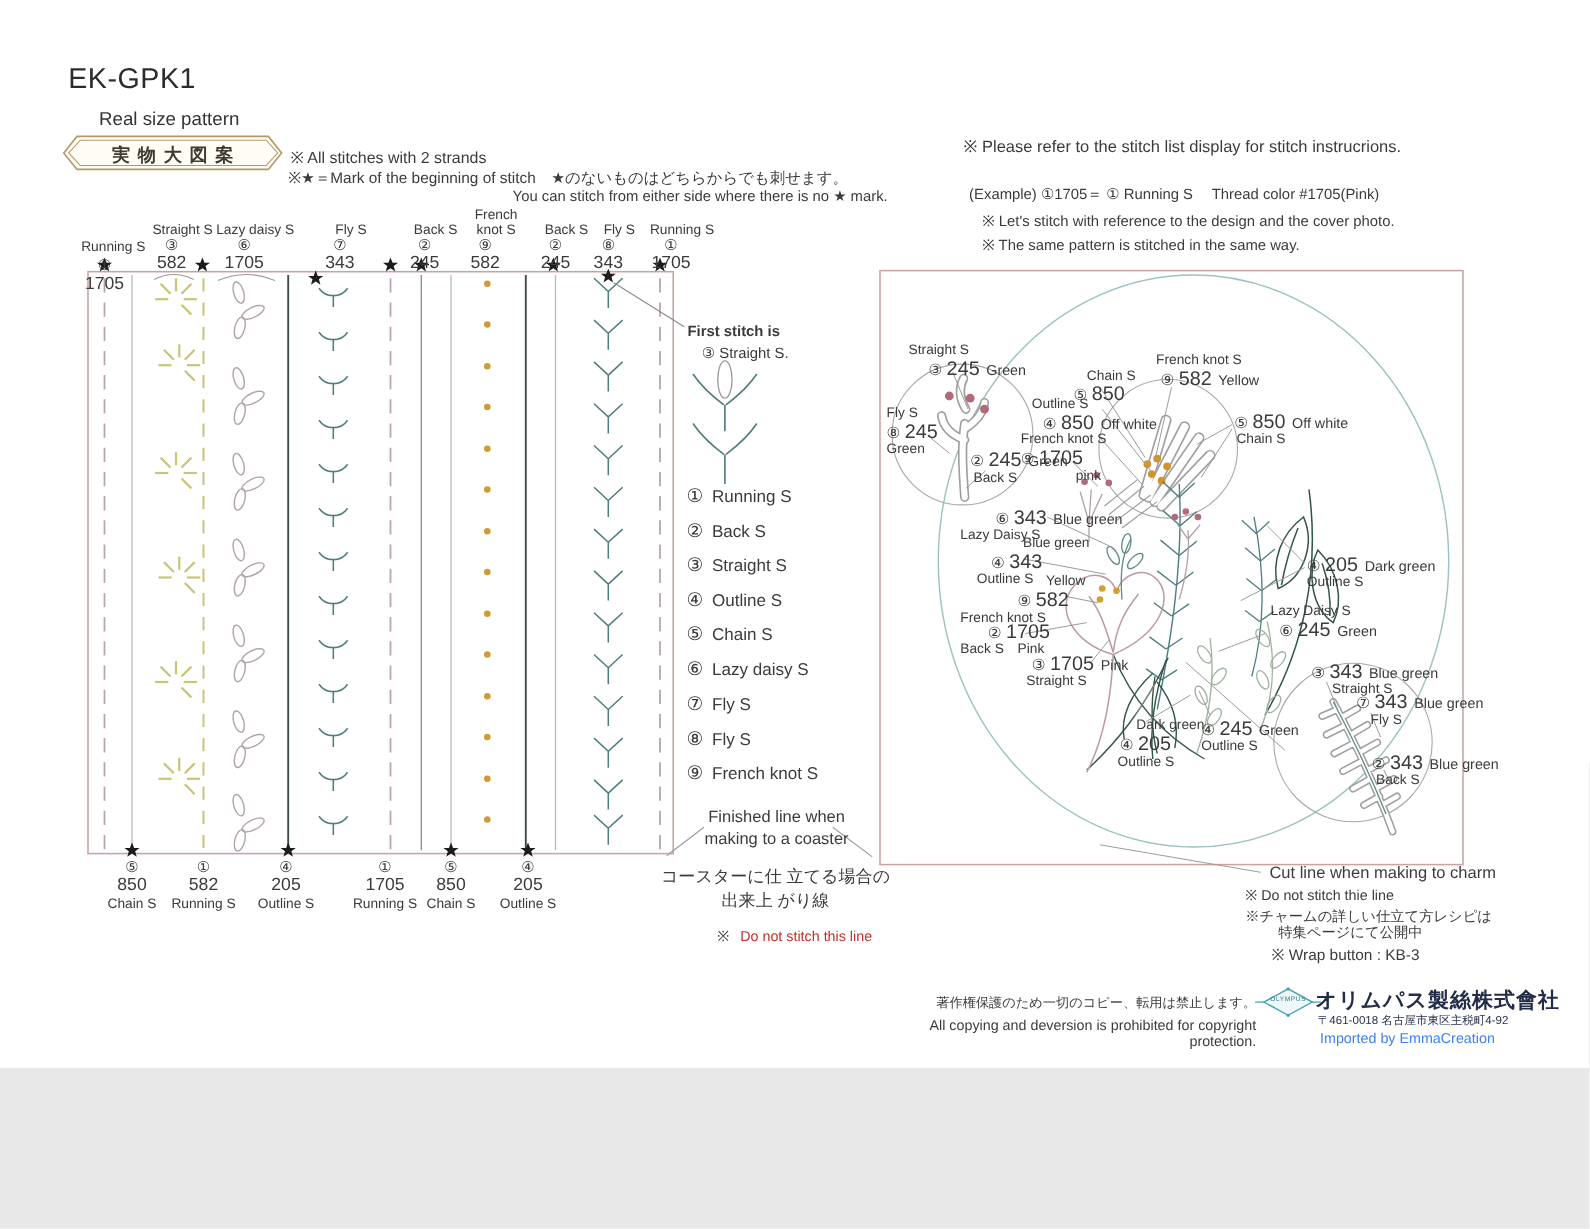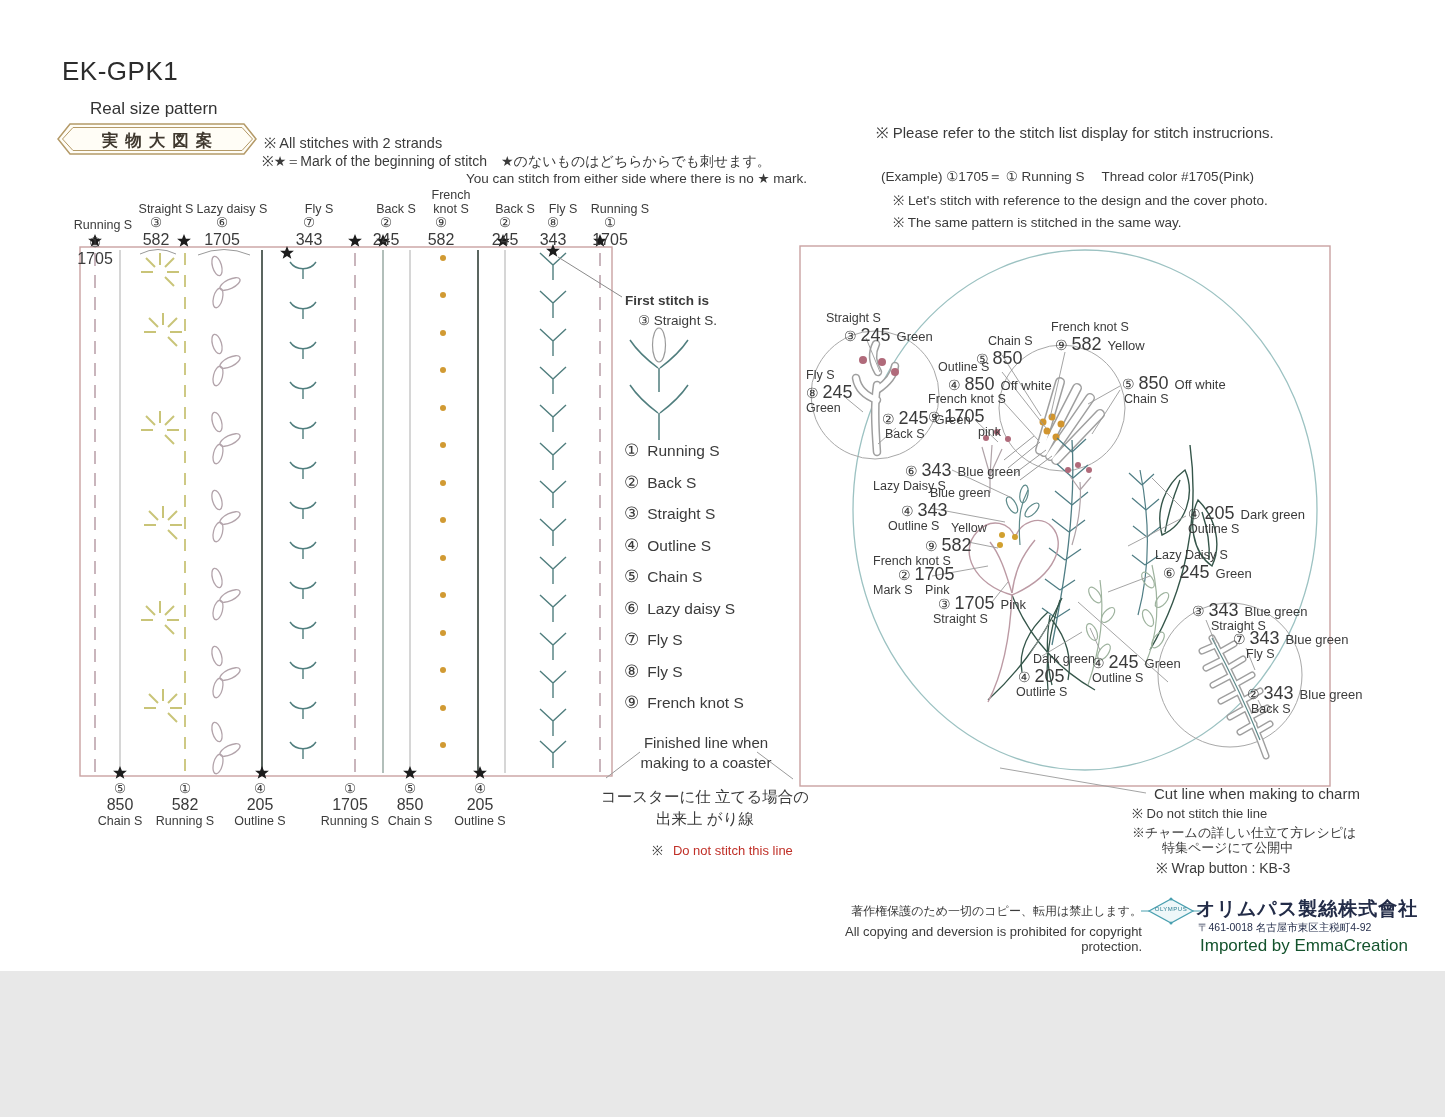--- a/index.html
+++ b/index.html
@@ -66,21 +66,21 @@
   .charm .c3{font-size:13px;margin-top:3px;}
   .charm .c4{font-size:13px;margin-left:30px;}
   .charm .c5{font-size:14px;margin-left:24px;margin-top:4px;}
 
   .copy-jp{left:820px;top:903px;width:322px;text-align:right;font-size:12px;}
   .copy-en{left:820px;top:924px;width:322px;text-align:right;font-size:13px;}
   .logo-text{left:1149px;top:906px;width:44px;text-align:center;font-size:6px;
     color:#2e7f92;letter-spacing:.5px;}
   .company{left:1196px;top:896px;font-size:19px;font-weight:bold;color:#232c48;letter-spacing:1px;}
   .address{left:1198px;top:921px;font-size:10.5px;color:#27304d;}
-  .imported{left:1200px;top:936px;font-size:17px;color:#14532d;}
+  .imported{left:1200px;top:936px;font-size:13px;color:#3b82f6;}
 </style>
 </head>
 <body>
 
 <div class="page">
 
   <svg class="art" width="1445" height="1117" viewBox="0 0 1445 1117" aria-hidden="true">
     <defs>
       <path id="star" d="M0,-7 L1.9,-2.2 L6.9,-2.2 L2.9,0.9 L4.3,5.8 L0,2.9 L-4.3,5.8 L-2.9,0.9 L-6.9,-2.2 L-1.9,-2.2 Z" fill="#1c1c1c"></path>
       <g id="burst" stroke="#c9c478" stroke-width="2">
@@ -659,21 +659,21 @@
       </div>
       <div class="ann-name2">French knot S</div>
     </div>
     <div class="ann" style="left: 873px; top: 565px;">
       <div class="ann-name"></div>
       <div class="ann-row" style="margin-left: 25px;">
         <span class="ann-num">②</span>
         <span class="ann-code">1705</span>
         <span class="ann-color"></span>
       </div>
-      <div class="ann-name2">Mark S　Pink</div>
+      <div class="ann-name2">Back S　Pink</div>
     </div>
     <div class="ann" style="left: 920px; top: 594px;">
       <div class="ann-name"></div>
       <div class="ann-row" style="margin-left: 18px;">
         <span class="ann-num">③</span>
         <span class="ann-code">1705</span>
         <span class="ann-color">Pink</span>
       </div>
       <div class="ann-name2" style="margin-left: 13px;">Straight S</div>
     </div>

